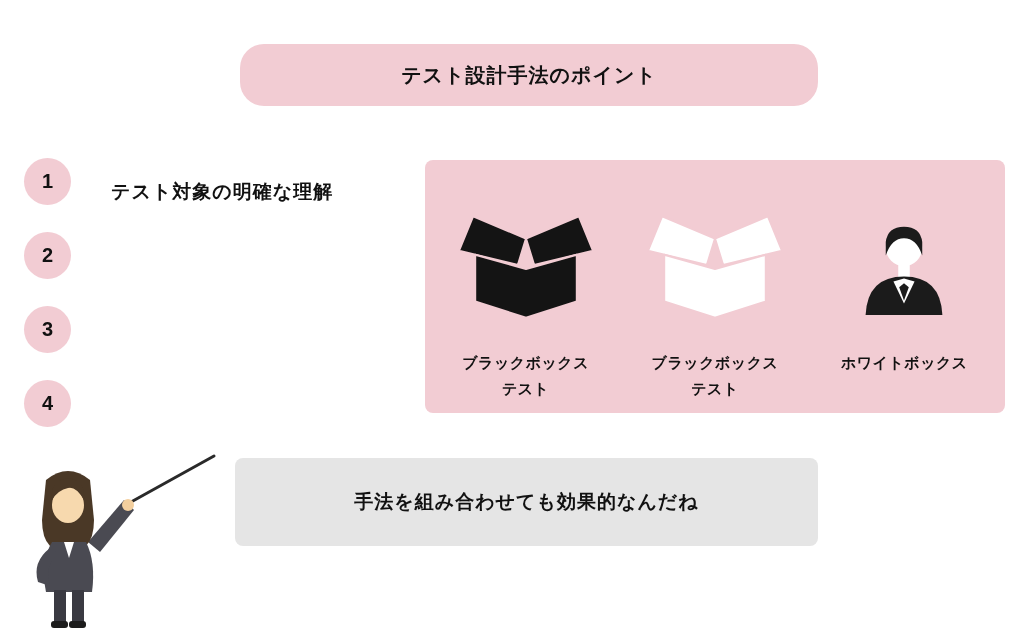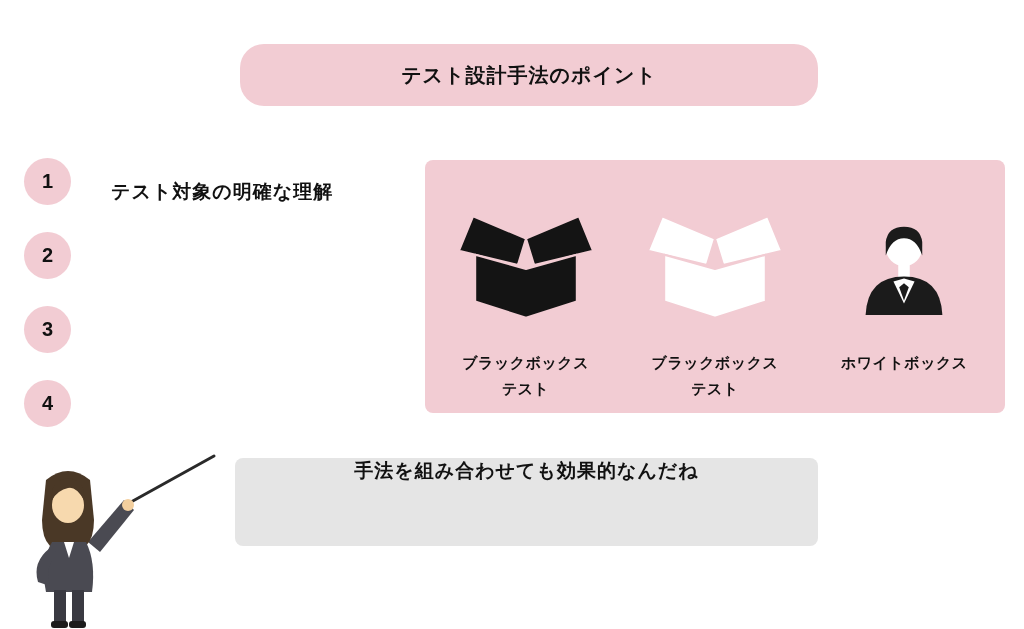--- a/index.html
+++ b/index.html
@@ -45,21 +45,21 @@
 
   .box-svg { width:150px; height:126px; }
   .black-box polygon { fill:#141414; stroke:#f2ccd3; stroke-width:2; stroke-linejoin:round; }
   .white-box polygon { fill:#ffffff; stroke:#f2ccd3; stroke-width:2; stroke-linejoin:round; }
   .person-svg { width:96px; height:112px; }
 
   
   .speech-box {
     position:absolute; left:235px; top:458px; width:583px; height:88px;
     background:#e5e5e5; border-radius:8px;
-    display:flex; justify-content:center;
+    display:flex; align-items:center; justify-content:center;
     font-size:19px; font-weight:bold; letter-spacing:1px;
   }
 
   
   .presenter { position:absolute; left:6px; top:450px; width:215px; height:179px; }
 </style>
 </head>
 <body>
 
 <div class="canvas">

